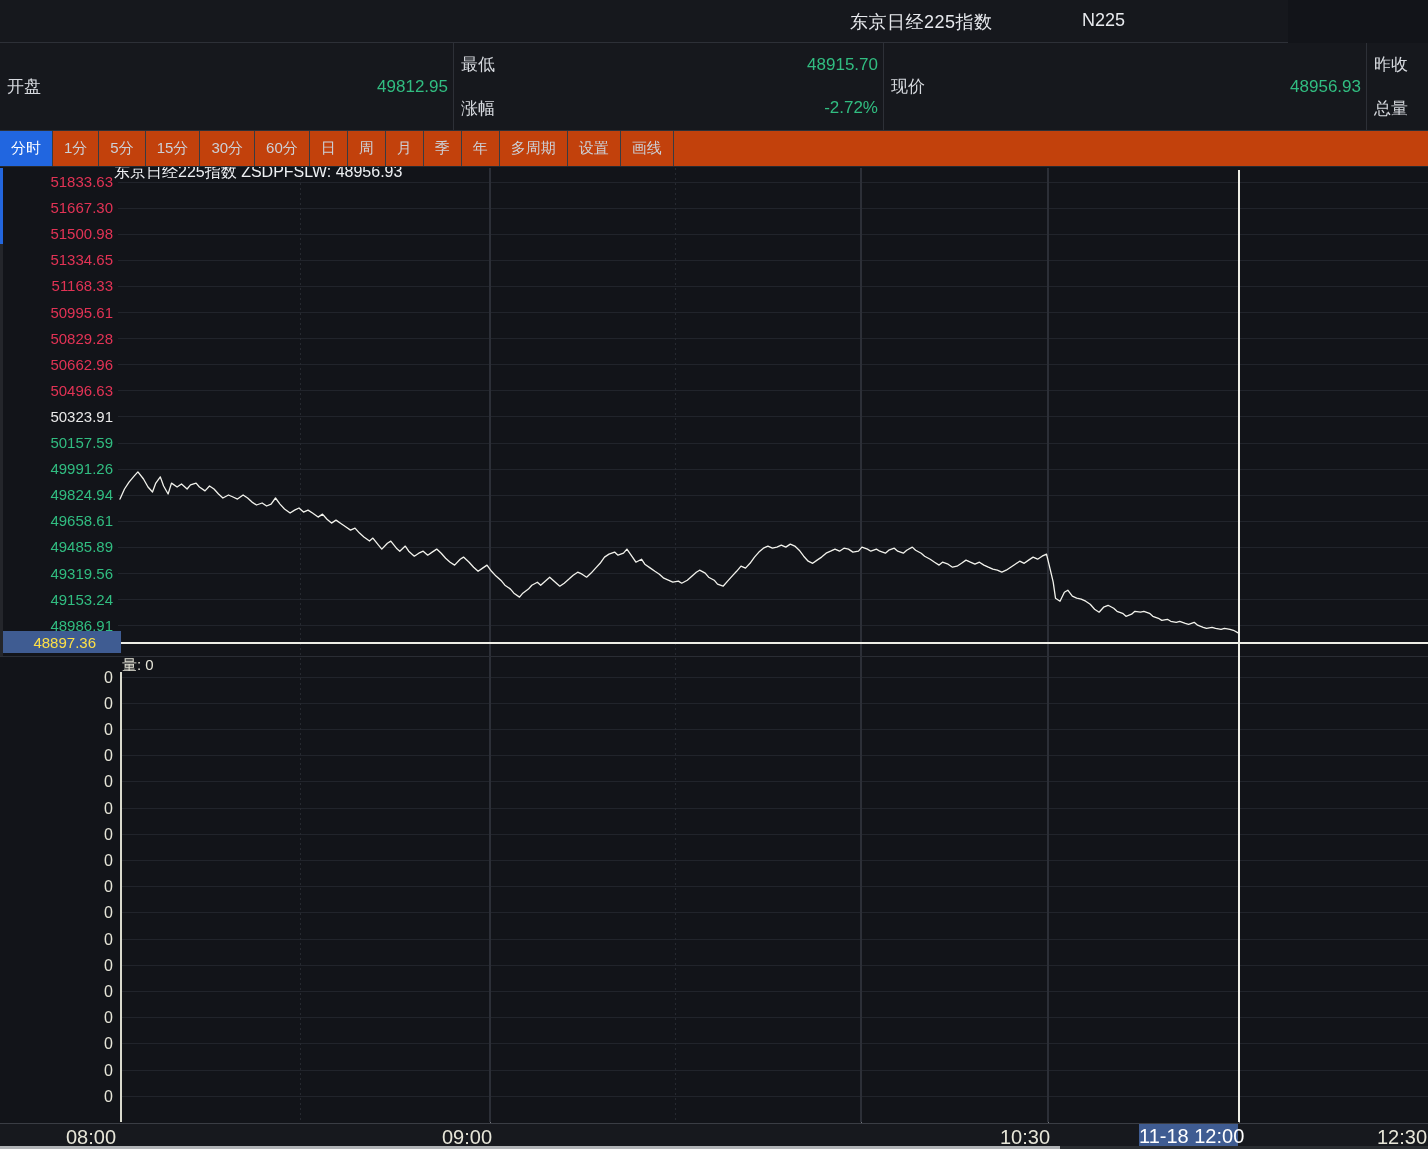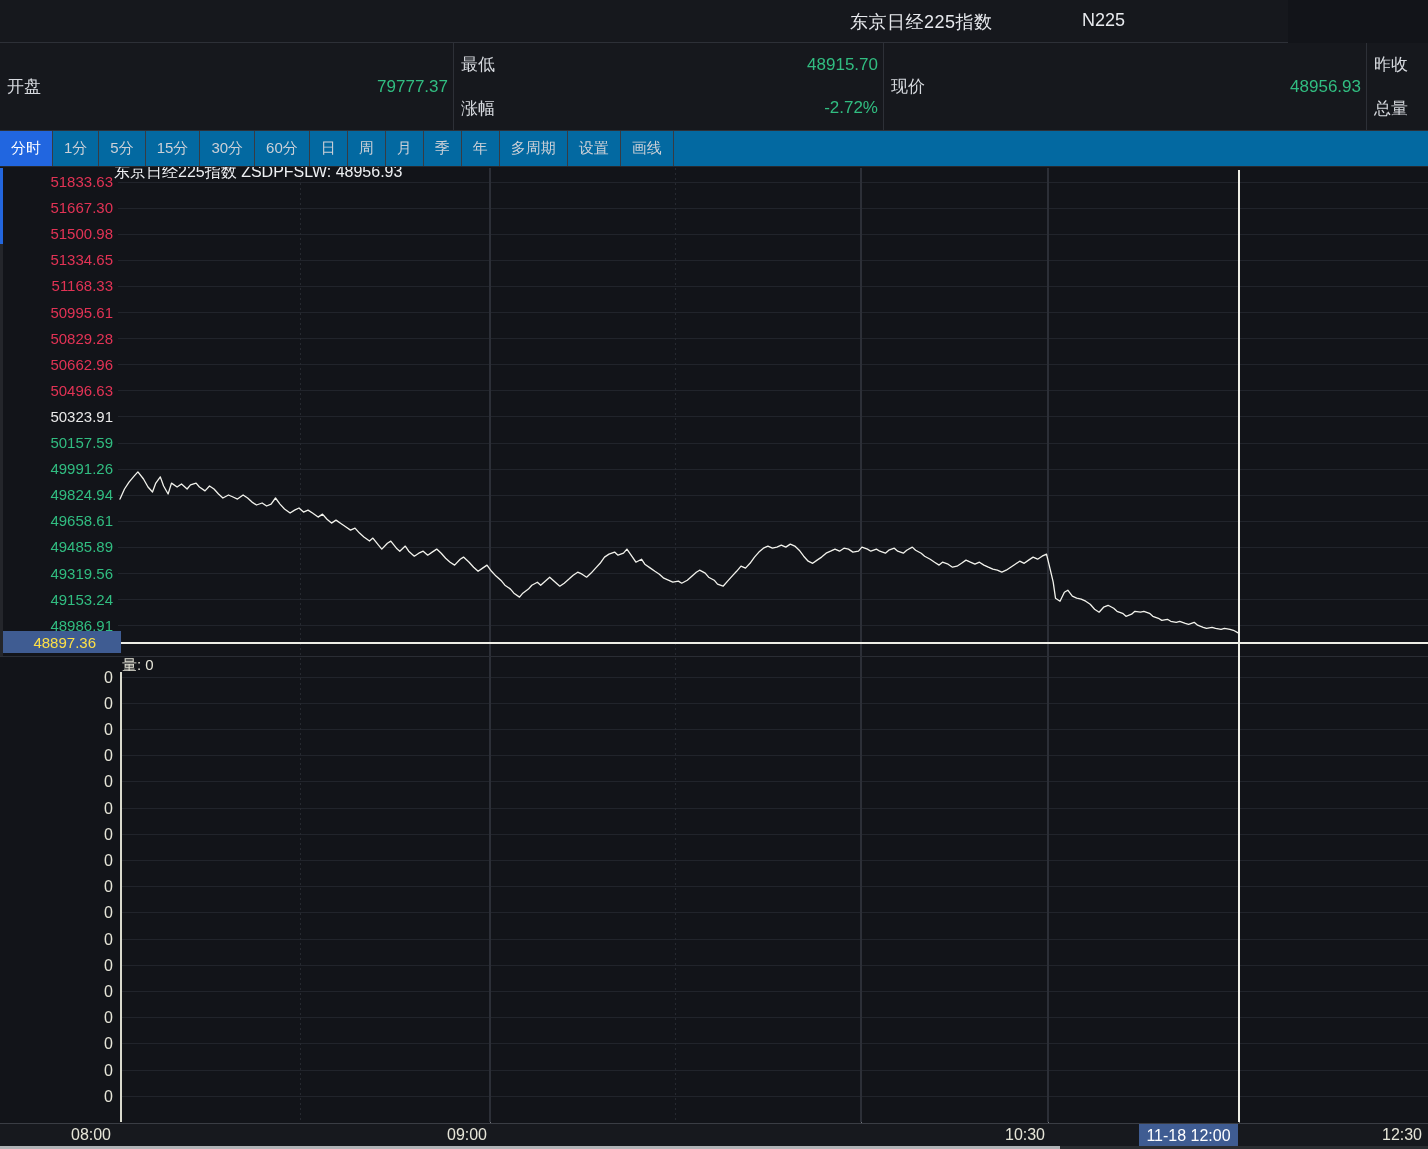--- a/index.html
+++ b/index.html
@@ -12,36 +12,36 @@
   .tb-code{position:absolute;left:1082px;top:10px;font-size:18px;color:#e8eaee;}
   .infobar{position:absolute;left:0;top:43px;width:1428px;height:87px;background:#16181d;
            border-bottom:1px solid #2d3037;display:flex;z-index:30;}
   .info-col{height:100%;box-sizing:border-box;display:flex;flex-direction:column;}
   .info-col+.info-col{border-left:1px solid #2d3037;}
   .info-row{flex:1;display:flex;align-items:center;justify-content:space-between;
             padding:0 5px 0 7px;font-size:17px;}
   .info-row .lbl{color:#d6d9de;}
   .info-row .val{color:#31bd81;}
   
-  .toolbar{position:absolute;left:0;top:131px;width:1428px;height:35px;background:#0369a1;
+  .toolbar{position:absolute;left:0;top:131px;width:1428px;height:35px;background:#c2410c;
            display:flex;align-items:stretch;border-bottom:1px solid #26292f;z-index:30;}
   .tab{display:flex;align-items:center;padding:0 11px;font-size:15px;color:#ccd0d7;
        border-right:1px solid #383b42;cursor:pointer;white-space:nowrap;}
   .tab.active{background:#2166e0;color:#ffffff;}
   
   .chartwrap{position:absolute;left:0;top:0;width:1428px;height:851px;}
   svg{position:absolute;left:0;top:0;}
   .overlay-title{position:absolute;left:114px;top:162px;font-size:16px;color:#eef0f3;z-index:20;white-space:nowrap;}
   .vol-label{position:absolute;left:122px;top:656px;font-size:15px;color:#e6e5d8;z-index:20;}
   .price-tag{position:absolute;left:0;top:631px;width:121px;height:22px;background:#3f5c92;
              display:flex;align-items:center;justify-content:flex-end;padding-right:25px;
              box-sizing:border-box;font-size:15px;color:#fde047;z-index:21;}
   .xaxis{position:absolute;left:0;top:1123px;width:1428px;height:26px;background:#17191e;
          border-top:1px solid #3a3d44;z-index:20;}
-  .xlabel{position:absolute;top:2px;transform:translateX(-50%);font-size:16px;color:#e6e5d8;white-space:nowrap;}
+  .xlabel{position:absolute;top:2px;transform:translateX(-50%);font-size:20px;color:#e6e5d8;white-space:nowrap;}
   .xlabel.hl{transform:none;background:#3f5c92;color:#ffffff;text-align:center;
              top:0;height:24px;line-height:24px;}
   .vtrack{position:absolute;left:0;top:168px;width:3px;height:488px;background:#24262b;z-index:25;}
   .vthumb{position:absolute;left:0;top:168px;width:3px;height:76px;background:#2366dd;z-index:26;}
   .htrack{position:absolute;left:0;top:1146px;width:1428px;height:3px;background:#2a2d31;z-index:26;}
   .hthumb{position:absolute;left:0;top:1146px;width:1060px;height:3px;background:#b0b3b6;z-index:27;}
 </style>
 </head>
 <body>
 
@@ -156,21 +156,21 @@
 
   <div class="titlebar">
     <span class="tb-title">东京日经225指数</span>
     <span class="tb-code">N225</span>
   </div>
 
   <div class="infobar" id="infobar">
       <div class="info-col" style="width: 453px;">
         <div class="info-row">
           <span class="lbl">开盘</span>
-          <span class="val">79777.37</span>
+          <span class="val">49812.95</span>
         </div>
       </div>
       <div class="info-col" style="width: 430px;">
         <div class="info-row">
           <span class="lbl">最低</span>
           <span class="val">48915.70</span>
         </div>
         <div class="info-row">
           <span class="lbl">涨幅</span>
           <span class="val">-2.72%</span>

